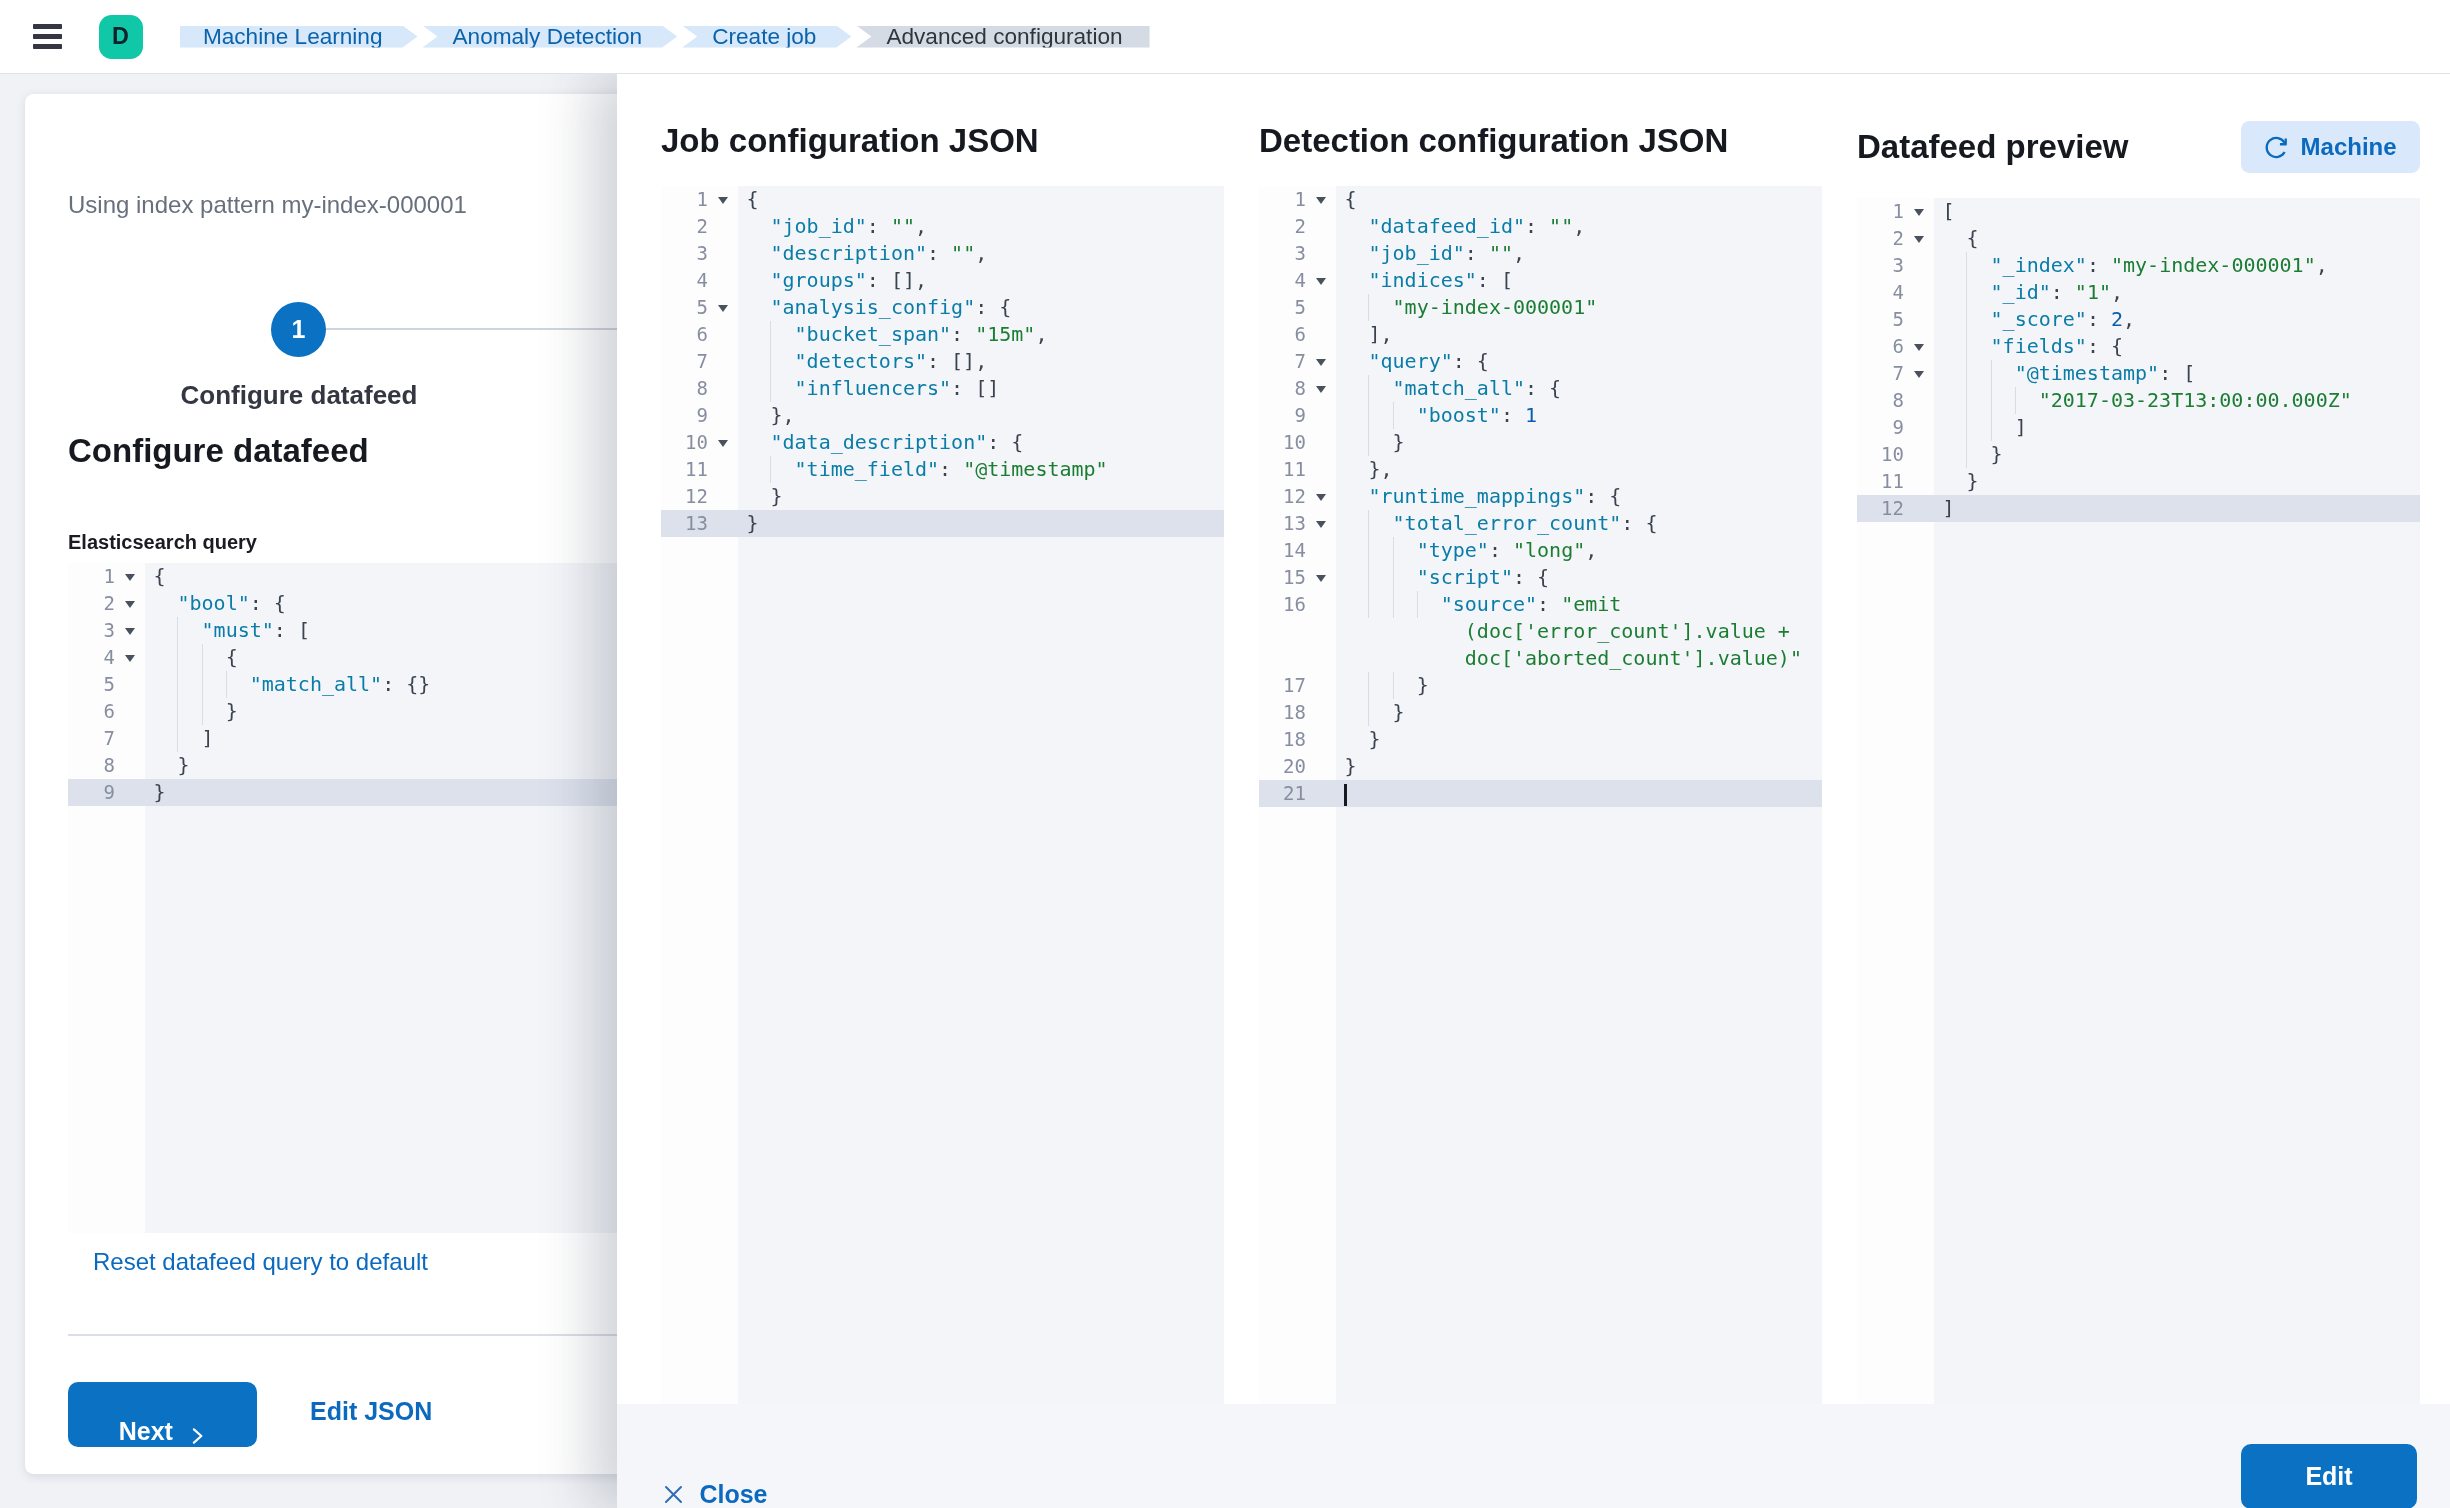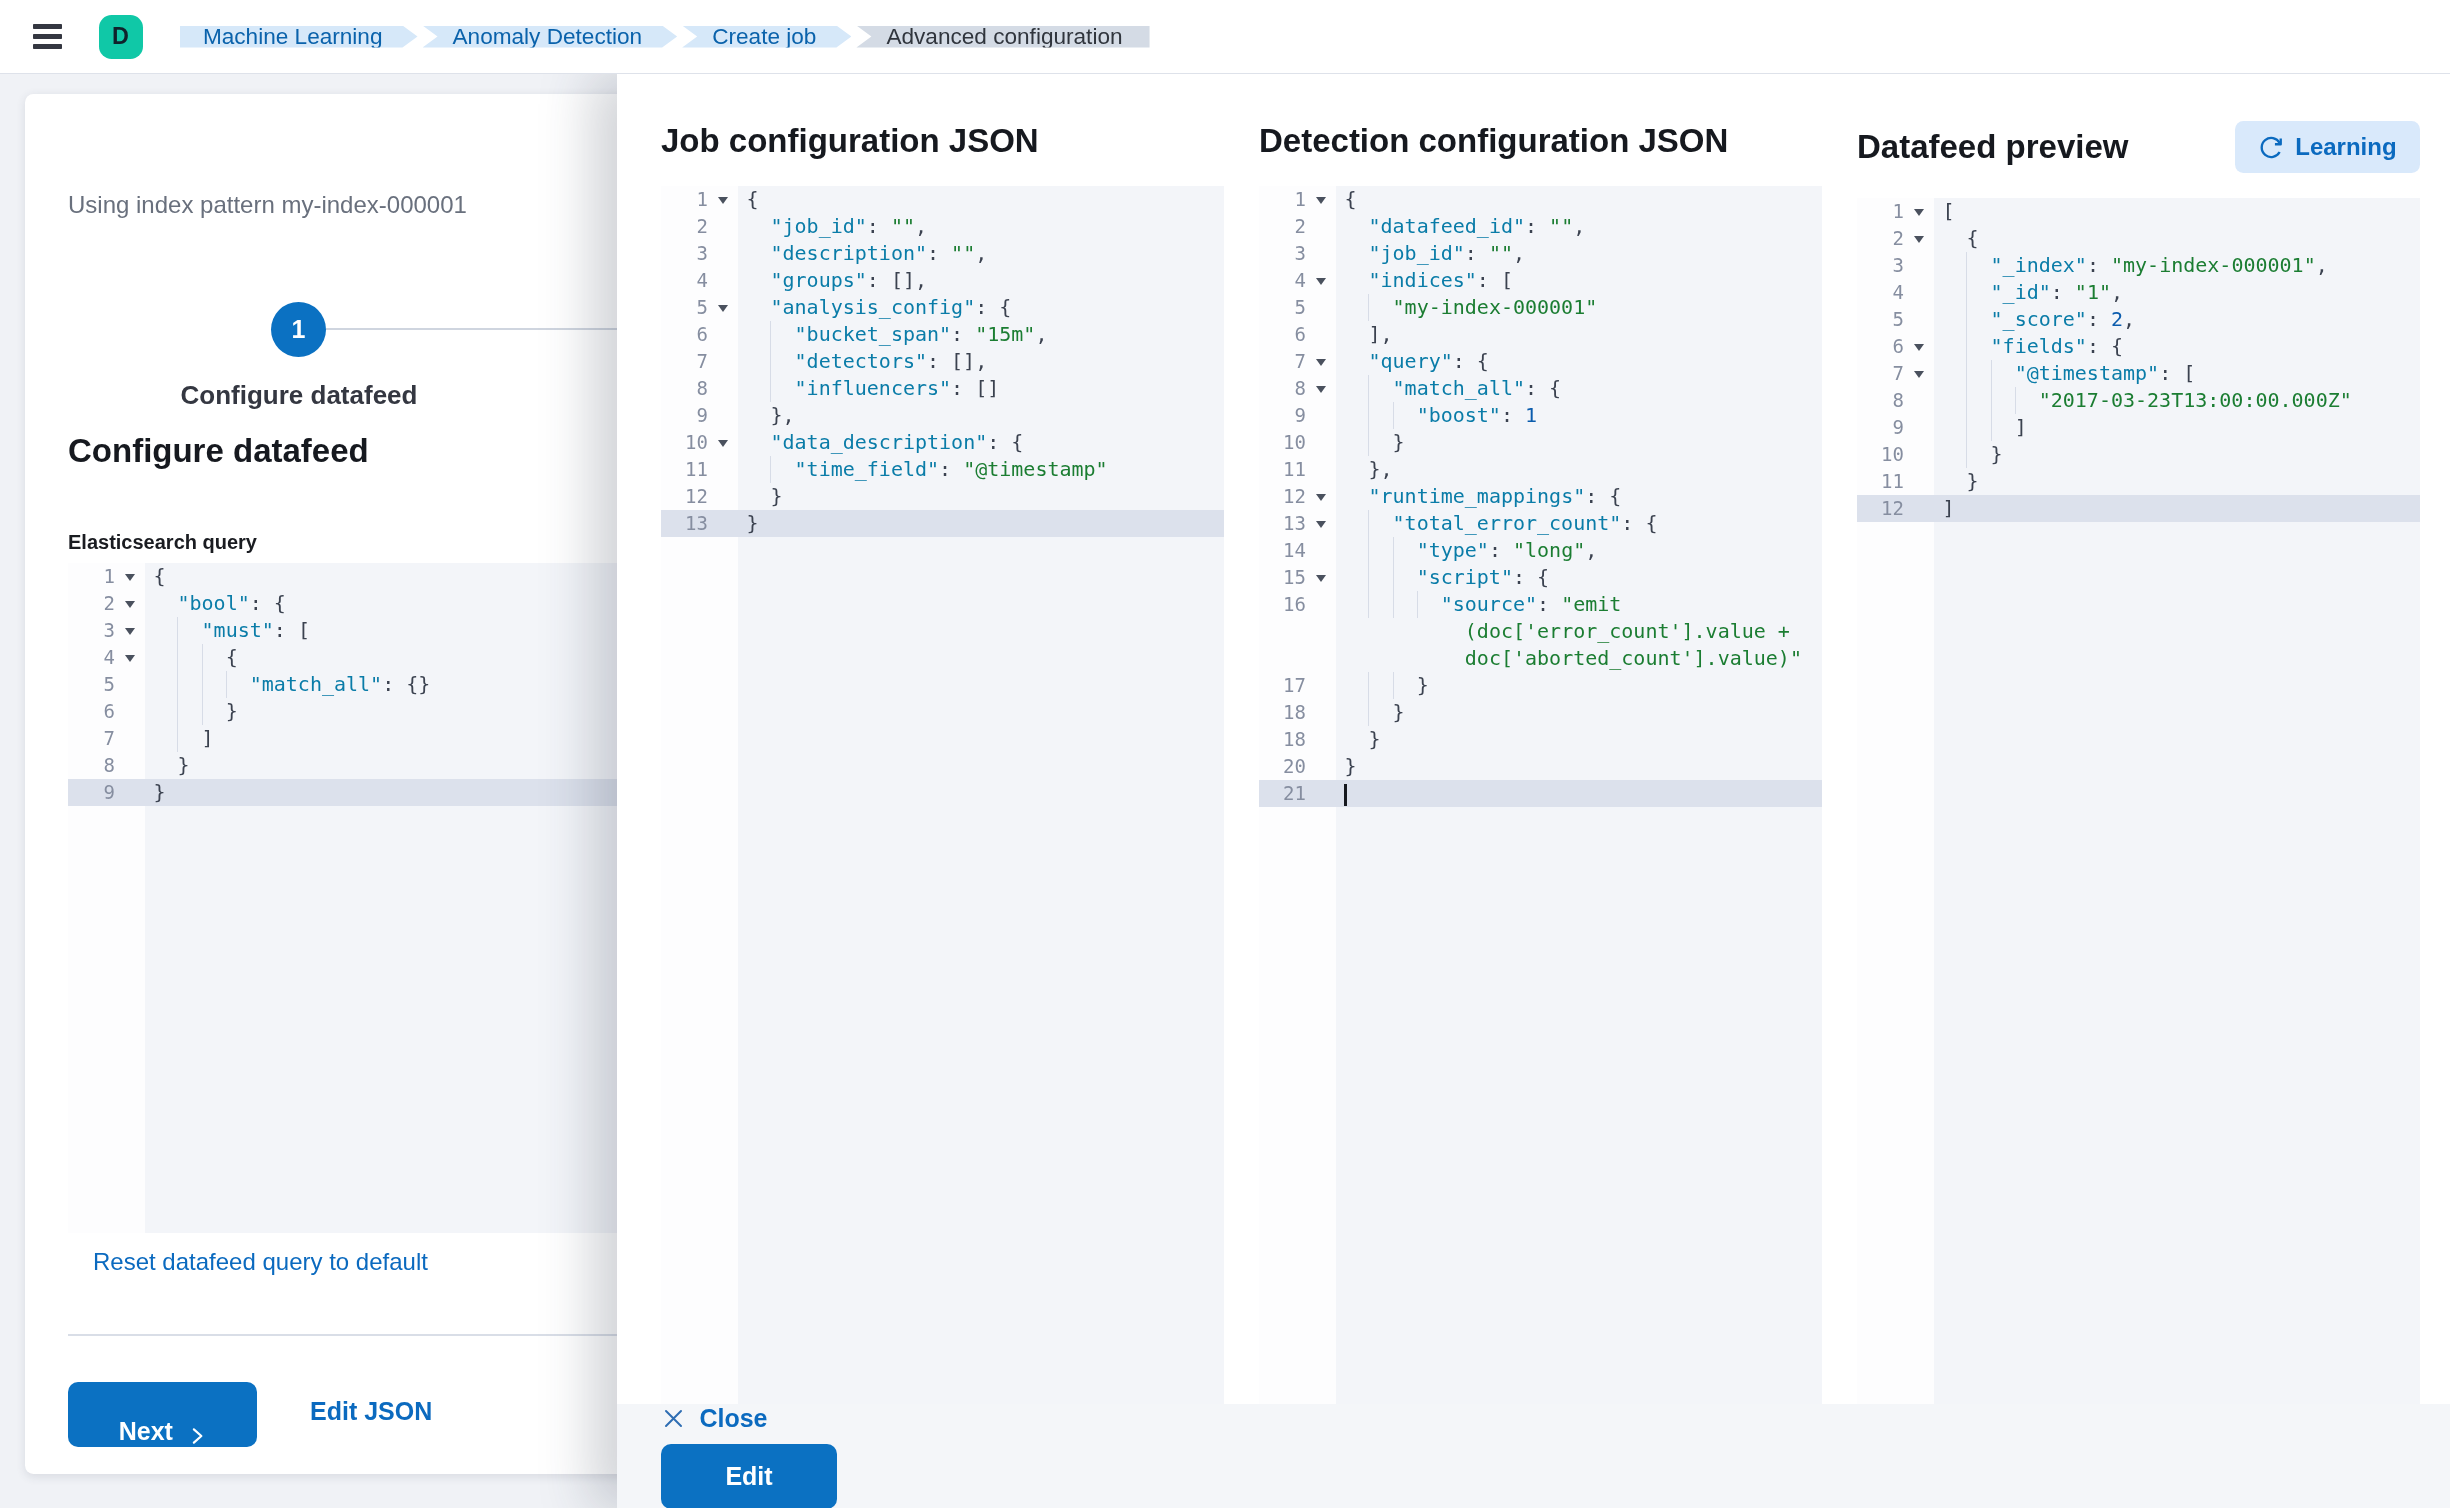--- a/index.html
+++ b/index.html
@@ -52,21 +52,21 @@
           display:flex; gap:35px; }
   .col { flex:1 1 0; min-width:0; display:flex; flex-direction:column; }
   .fly-title { margin:0 0 25px 0; font-size:33px; font-weight:700; color:#16191f; line-height:40px; white-space:nowrap; }
   .colhead { display:flex; align-items:center; justify-content:space-between; margin-bottom:25px; }
   .colhead .fly-title { margin:0; }
   .refresh-btn { height:52px; padding:0 23.4px; border:none; border-radius:8.4px; background:#d9e9fb;
                  color:#0b6abf; font-family:inherit; font-size:24px; font-weight:600; cursor:pointer;
                  display:flex; align-items:center; gap:11.7px; }
   .col .editor { flex:1 1 auto; }
   .flyfooter { position:absolute; left:0; right:0; bottom:0; height:105px; background:#f4f6f9;
-               display:flex; align-items:flex-start; justify-content:space-between; padding:0 33px 0 44px;flex-direction:column; }
+               display:flex; align-items:flex-end; justify-content:space-between; padding:0 33px 0 44px; }
   .close-btn { display:flex; align-items:center; gap:13.4px; border:none; background:transparent; cursor:pointer;
                color:#0b6abf; font-family:inherit; font-size:25px; font-weight:600; padding:0; }
   .save-btn { width:176px; height:65px; border:none; border-radius:10px; background:#0b71c2; color:#fff;
               font-family:inherit; font-size:25px; font-weight:600; cursor:pointer; }
 
   
   .editor { position:relative; overflow:hidden; }
   .elayer { position:absolute; inset:0; display:flex; }
   .elayer .bgut  { width:77px; background:#fdfdfe; }
   .elayer .bcode { flex:1; background:#f3f5f9; }
@@ -414,21 +414,21 @@
         </div>
       </div>
       <div class="col">
         <div class="colhead">
           <h2 class="fly-title">Datafeed preview</h2>
           <button class="refresh-btn">
             <svg class="icon-svg" width="25" height="25" viewBox="0 0 16 16">
                 <path d="M13.2 10.9 A6.1 6.1 0 1 1 13.2 5.1" fill="none" stroke="#0b6abf" stroke-width="1.5"></path>
                 <path d="M13.9 2.2 L13.9 5.9 L10.2 5.9" fill="none" stroke="#0b6abf" stroke-width="1.5" stroke-linejoin="round"></path>
               </svg>
-            <span>Learning</span>
+            <span>Machine</span>
           </button>
         </div>
         <div class="editor" id="ed-preview">
           <div class="elayer">
               <div class="bgut"></div>
               <div class="bcode"></div>
             </div>
           <div class="erows">
               <div class="crow">
                 <span class="ln">1</span>

